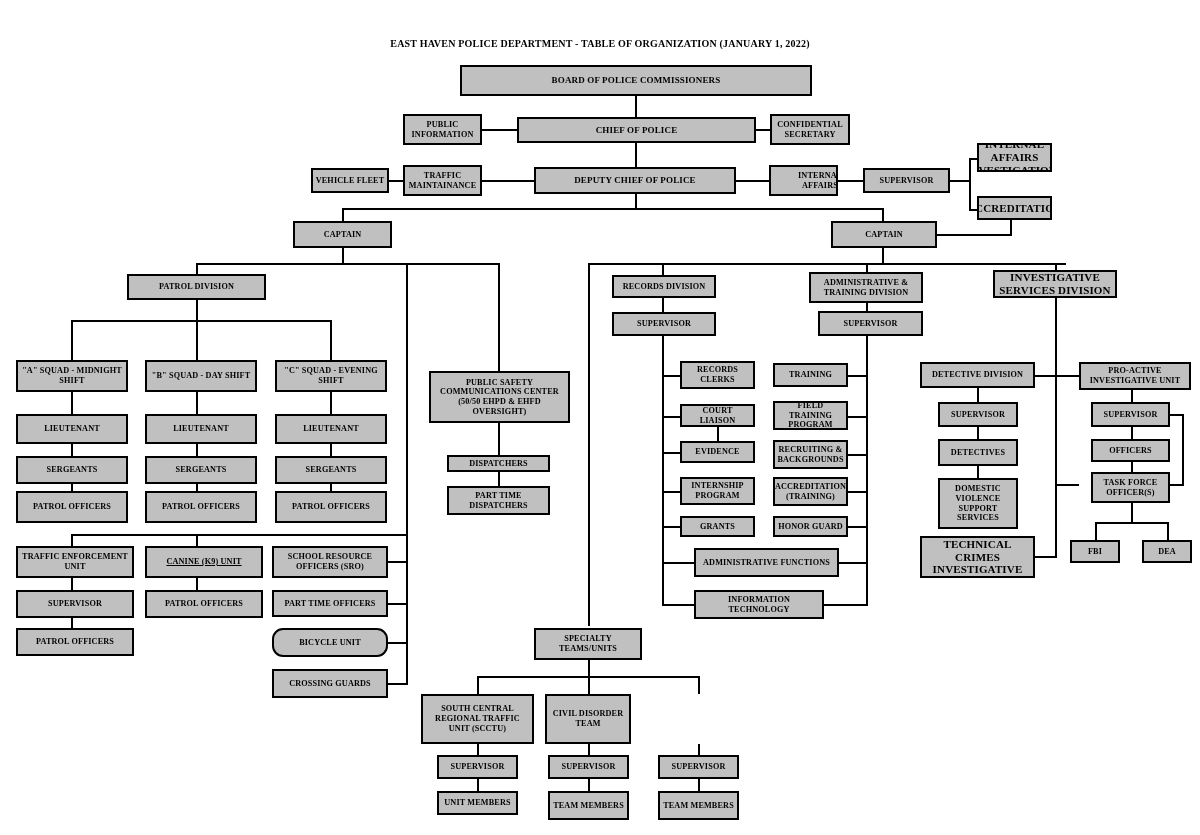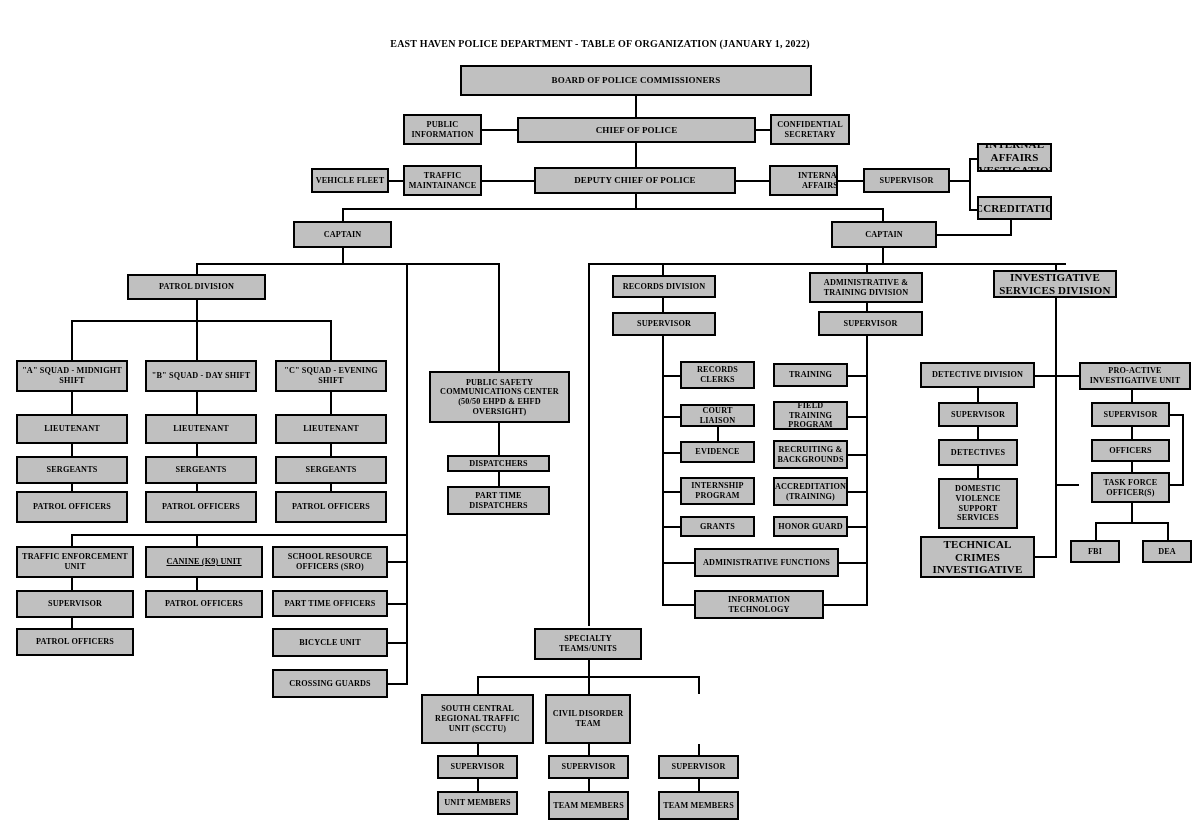--- a/index.html
+++ b/index.html
@@ -196,21 +196,21 @@
 
   <div class="box" style="left:16px;top:546px;width:118px;height:32px;">TRAFFIC ENFORCEMENT UNIT</div>
   <div class="box" style="left:16px;top:590px;width:118px;height:28px;">SUPERVISOR</div>
   <div class="box" style="left:16px;top:628px;width:118px;height:28px;">PATROL OFFICERS</div>
 
   <div class="box" style="left:145px;top:546px;width:118px;height:32px;text-decoration:underline;">CANINE (K9) UNIT</div>
   <div class="box" style="left:145px;top:590px;width:118px;height:28px;">PATROL OFFICERS</div>
 
   <div class="box" style="left:272px;top:546px;width:116px;height:32px;">SCHOOL RESOURCE OFFICERS (SRO)</div>
   <div class="box" style="left:272px;top:590px;width:116px;height:27px;">PART TIME OFFICERS</div>
-  <div class="box" style="left:272px;top:628px;width:116px;height:29px;">BICYCLE UNIT</div>
+  <div class="box" style="left:272px;top:628px;width:116px;height:29px;border-radius:11px;">BICYCLE UNIT</div>
   <div class="box" style="left:272px;top:669px;width:116px;height:29px;">CROSSING GUARDS</div>
 
   <div class="box" style="left:429px;top:371px;width:141px;height:52px;">PUBLIC SAFETY COMMUNICATIONS CENTER (50/50 EHPD &amp; EHFD OVERSIGHT)</div>
   <div class="box" style="left:447px;top:455px;width:103px;height:17px;">DISPATCHERS</div>
   <div class="box" style="left:447px;top:486px;width:103px;height:29px;">PART TIME DISPATCHERS</div>
 
   <div class="box" style="left:612px;top:275px;width:104px;height:23px;">RECORDS DIVISION</div>
   <div class="box" style="left:612px;top:312px;width:104px;height:24px;">SUPERVISOR</div>
   <div class="box" style="left:680px;top:361px;width:75px;height:28px;">RECORDS CLERKS</div>
   <div class="box" style="left:680px;top:404px;width:75px;height:23px;">COURT LIAISON</div>

